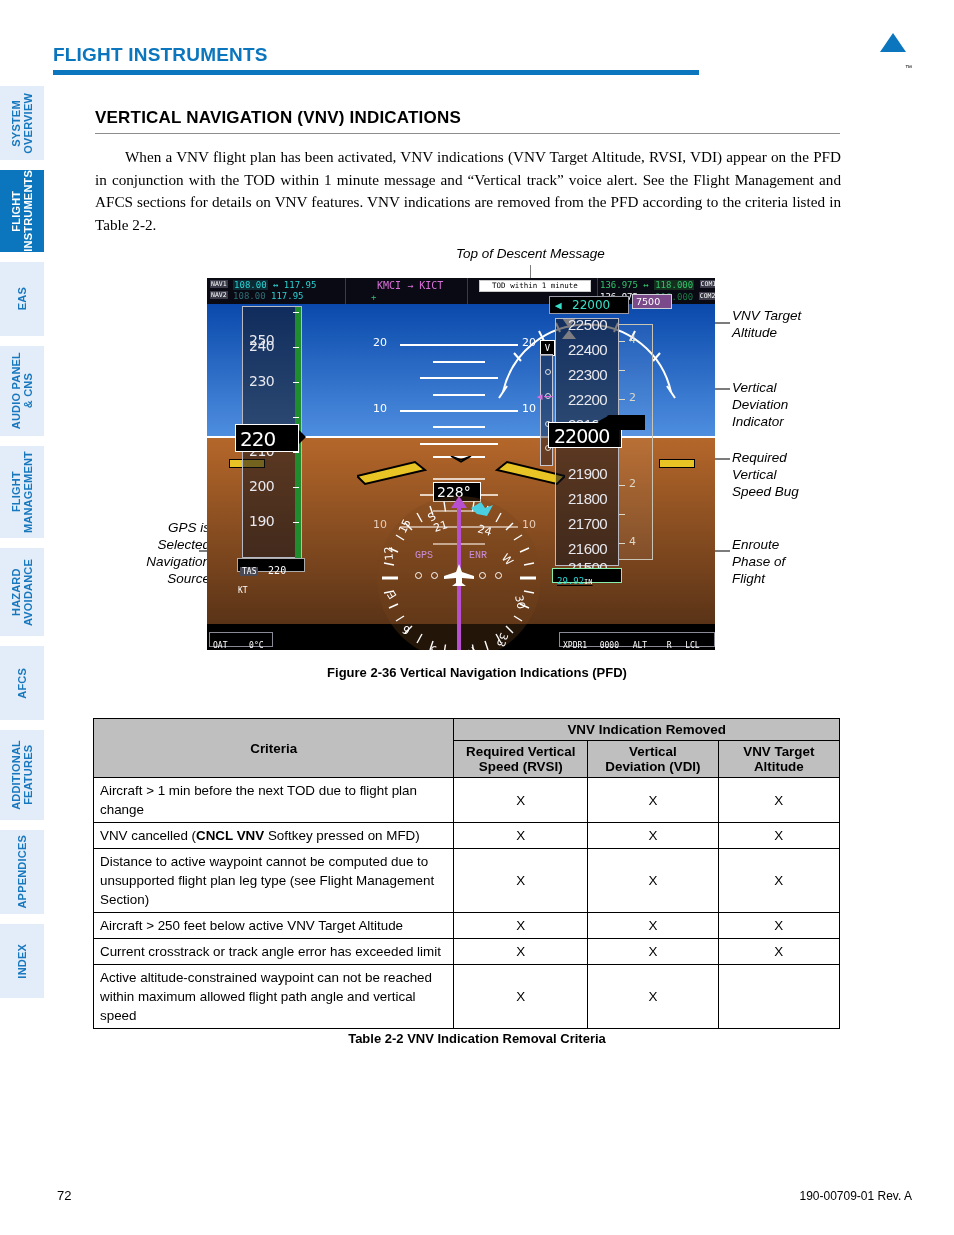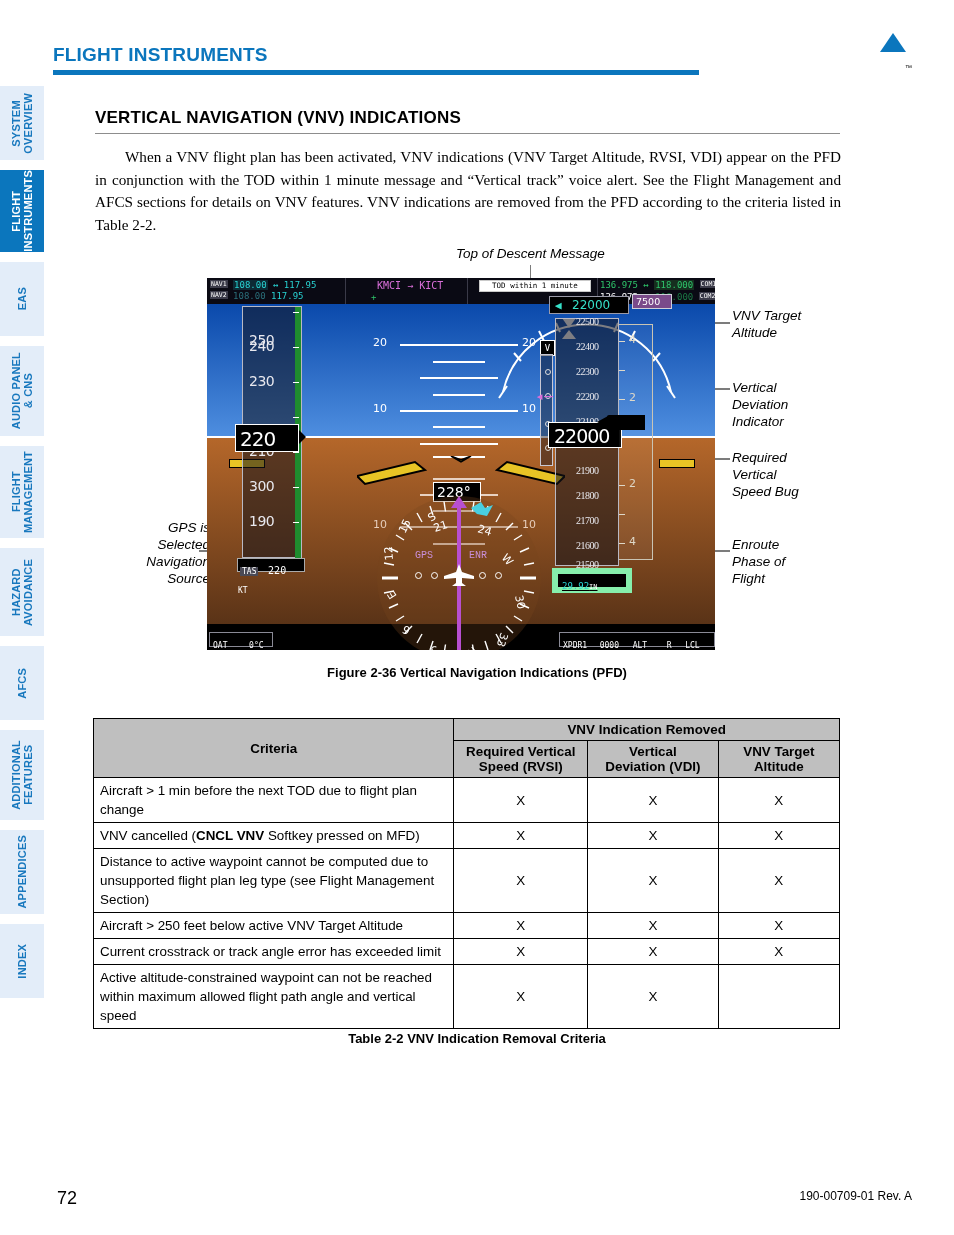--- a/index.html
+++ b/index.html
@@ -105,33 +105,33 @@
   #asi-box{position:absolute;left:28px;top:146px;width:62px;height:26px;background:#000;border:1px solid #fff;}
   #asi-box .v{color:#fff;font-size:20px;font-family:"DejaVu Sans",sans-serif;
       position:absolute;left:4px;top:2px;letter-spacing:-1px;}
   #asi-pt{position:absolute;left:90px;top:150px;width:0;height:0;
       border-top:9px solid transparent;border-bottom:9px solid transparent;border-left:9px solid #000;}
   #tas{position:absolute;left:30px;top:280px;width:66px;height:12px;background:#000;border:1px solid #aaa;}
   #tas span{font-size:8px;color:#fff;line-height:12px;}
   
   #alt{position:absolute;left:348px;top:40px;width:64px;height:248px;
        background:rgba(20,20,28,0.55);border:1px solid #b9b9c4;box-sizing:border-box;}
-  #alt .num{position:absolute;left:20px;color:#e8e8ee;font-size:10px;
-      font-family:Liberation Serif, serif;letter-spacing:-0.5px;}
+  #alt .num{position:absolute;left:12px;color:#e8e8ee;font-size:15px;
+      font-family:Liberation Sans, sans-serif;letter-spacing:-0.5px;}
   #alt-box{position:absolute;left:341px;top:144px;width:72px;height:24px;background:#000;border:1px solid #fff;}
   #alt-box .v{color:#fff;font-size:19px;font-family:"DejaVu Sans",sans-serif;
       position:absolute;left:5px;top:2px;letter-spacing:-1px;}
   #sel-alt{position:absolute;left:342px;top:18px;width:78px;height:16px;background:#000;border:1px solid #9a9aa8;}
   #sel-alt .v{color:#36e0c8;font-size:12px;position:absolute;left:22px;top:1px;
       font-family:"DejaVu Sans",sans-serif;}
   #sel-alt .bug{color:#36e0c8;font-size:11px;position:absolute;left:5px;top:2px;}
   #vnv-tgt{position:absolute;left:425px;top:16px;width:38px;height:13px;background:#7a4a8a;border:1px solid #cfcfd8;}
   #vnv-tgt .v{color:#fff;font-size:9.5px;position:absolute;left:3px;top:1px;
       font-family:"DejaVu Sans",sans-serif;}
-  #baro{position:absolute;left:345px;top:290px;width:68px;height:13px;background:#000;border:6px solid #86efac;text-decoration:underline;}
+  #baro{position:absolute;left:345px;top:290px;width:68px;height:13px;background:#000;border:1px solid #86efac;text-decoration:underline;}
   #baro span{color:#28d2d2;font-size:9px;line-height:13px;}
   
   #vsi{position:absolute;left:412px;top:46px;width:34px;height:236px;
       border:1px solid #c9c4b4;border-left:none;box-sizing:border-box;
       background:rgba(255,255,255,0.06);}
   #vsi .n{position:absolute;left:10px;color:#ded8c8;font-size:11px;font-family:"DejaVu Sans",sans-serif;}
   #vsi .t{position:absolute;left:0px;width:6px;height:1px;background:#ded8c8;}
   #vsi-ptr{position:absolute;left:400px;top:137px;width:38px;height:15px;background:#000;
       border-radius:2px 0 0 2px;}
   #vsi-ptr:after{content:"";position:absolute;left:-10px;top:1px;width:0;height:0;
@@ -175,21 +175,21 @@
   #vnv-table{position:absolute;left:93px;top:718px;width:747px;border-collapse:collapse;
       font-family:"Liberation Sans Narrow","Liberation Sans",sans-serif;font-size:13.4px;color:#000;}
   #vnv-table td,#vnv-table th{border:1px solid #000;padding:3px 6px;vertical-align:middle;}
   #vnv-table thead th{background:#bfbfbf;text-align:center;font-weight:bold;}
   #vnv-table .crit{text-align:left;}
   #vnv-table tbody td{text-align:center;}
   #vnv-table tbody td.crit{text-align:left;line-height:19px;margin-top:36px;}
   
   #footer{position:absolute;left:0;top:1188px;width:954px;height:22px;}
   #pg-num{position:absolute;left:57px;top:0;font-family:"Liberation Sans Narrow","Liberation Sans",sans-serif;
-      font-size:18px;color:#000;text-align:center;}
+      font-size:13px;color:#000;text-align:center;}
   #foot-center{position:absolute;left:0;top:0;width:954px;text-align:center;
       font-family:"Liberation Sans Narrow","Liberation Sans",sans-serif;font-weight:bold;font-size:13.5px;color:#000;}
   #foot-right{position:absolute;right:42px;top:1px;font-family:"Liberation Sans Narrow","Liberation Sans",sans-serif;
       font-size:12px;color:#000;}
 </style>
 </head>
 <body>
 
 <div id="page-header">
   <div id="header-title">FLIGHT INSTRUMENTS</div>
@@ -368,21 +368,21 @@
       <div id="asi-strip"></div>
       <div class="num" style="top:-4px;margin-top:29px;">250</div>
       <div class="tick" style="top:5px;"></div>
       <div class="num" style="top:31px;">240</div>
       <div class="tick" style="top:40px;"></div>
       <div class="num" style="top:66px;">230</div>
       <div class="tick" style="top:75px;"></div>
       <div class="tick" style="top:110px;"></div>
       <div class="num" style="top:136px;">210</div>
       <div class="tick" style="top:145px;"></div>
-      <div class="num" style="top:171px;">300</div>
+      <div class="num" style="top:171px;">200</div>
       <div class="tick" style="top:180px;"></div>
       <div class="num" style="top:206px;">190</div>
       <div class="tick" style="top:215px;"></div>
     </div>
     <div id="asi-pt"></div>
     <div id="asi-box">
       <div class="v">220</div>
     </div>
     <div id="tas">
       <span style="background:#4a4a56;padding:0 2px;margin-left:2px;">TAS</span>

